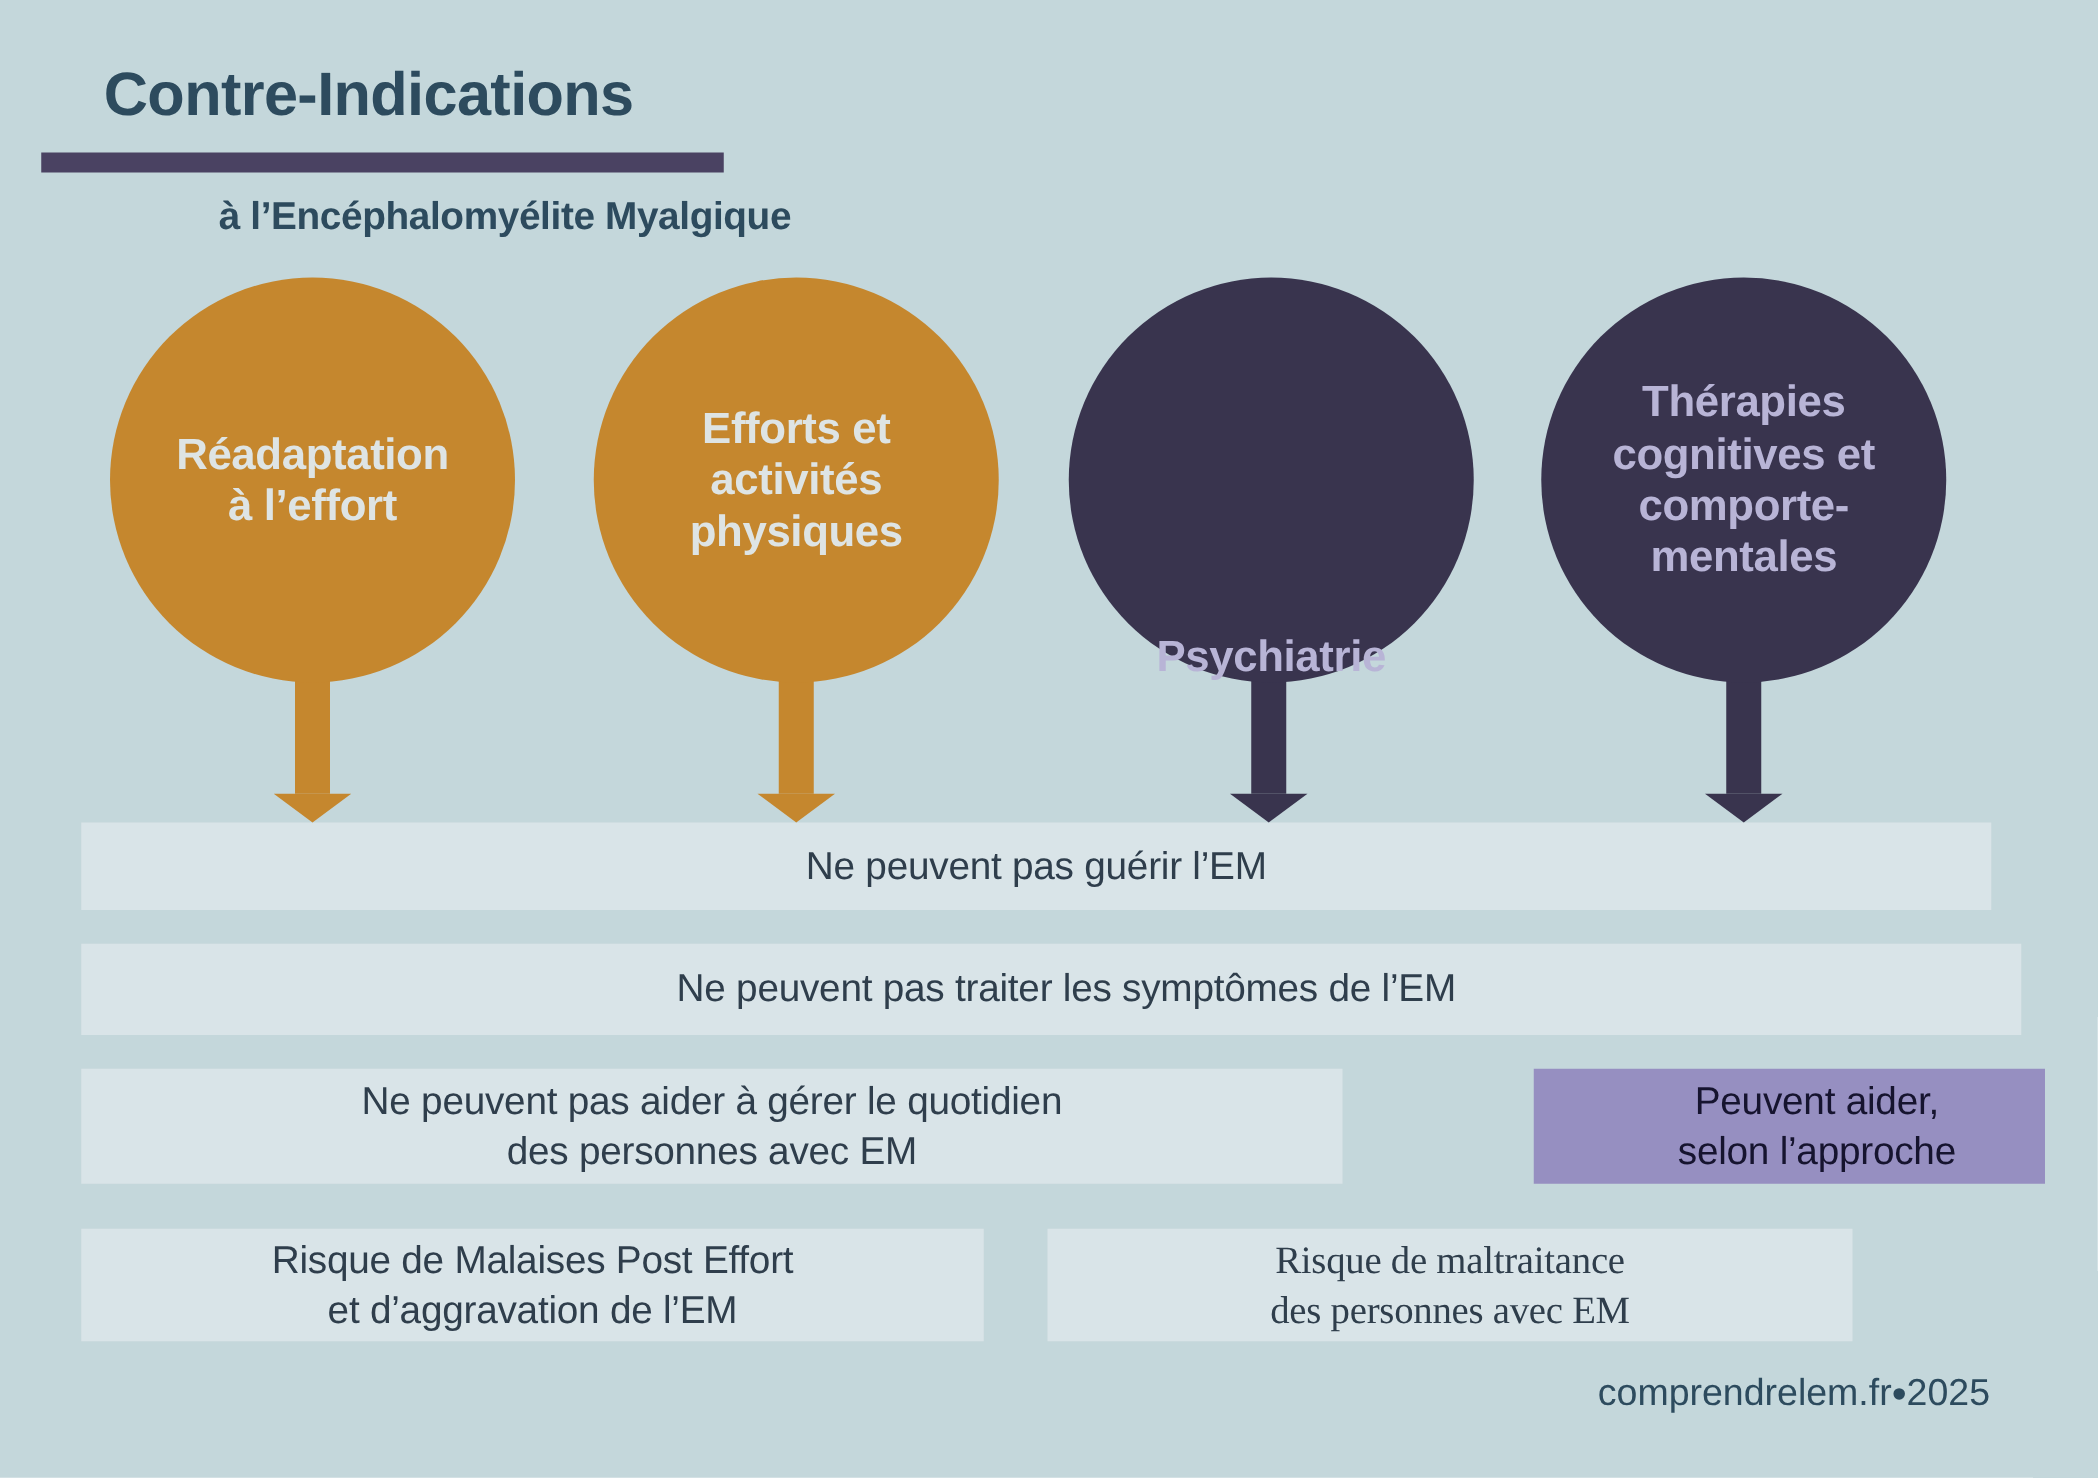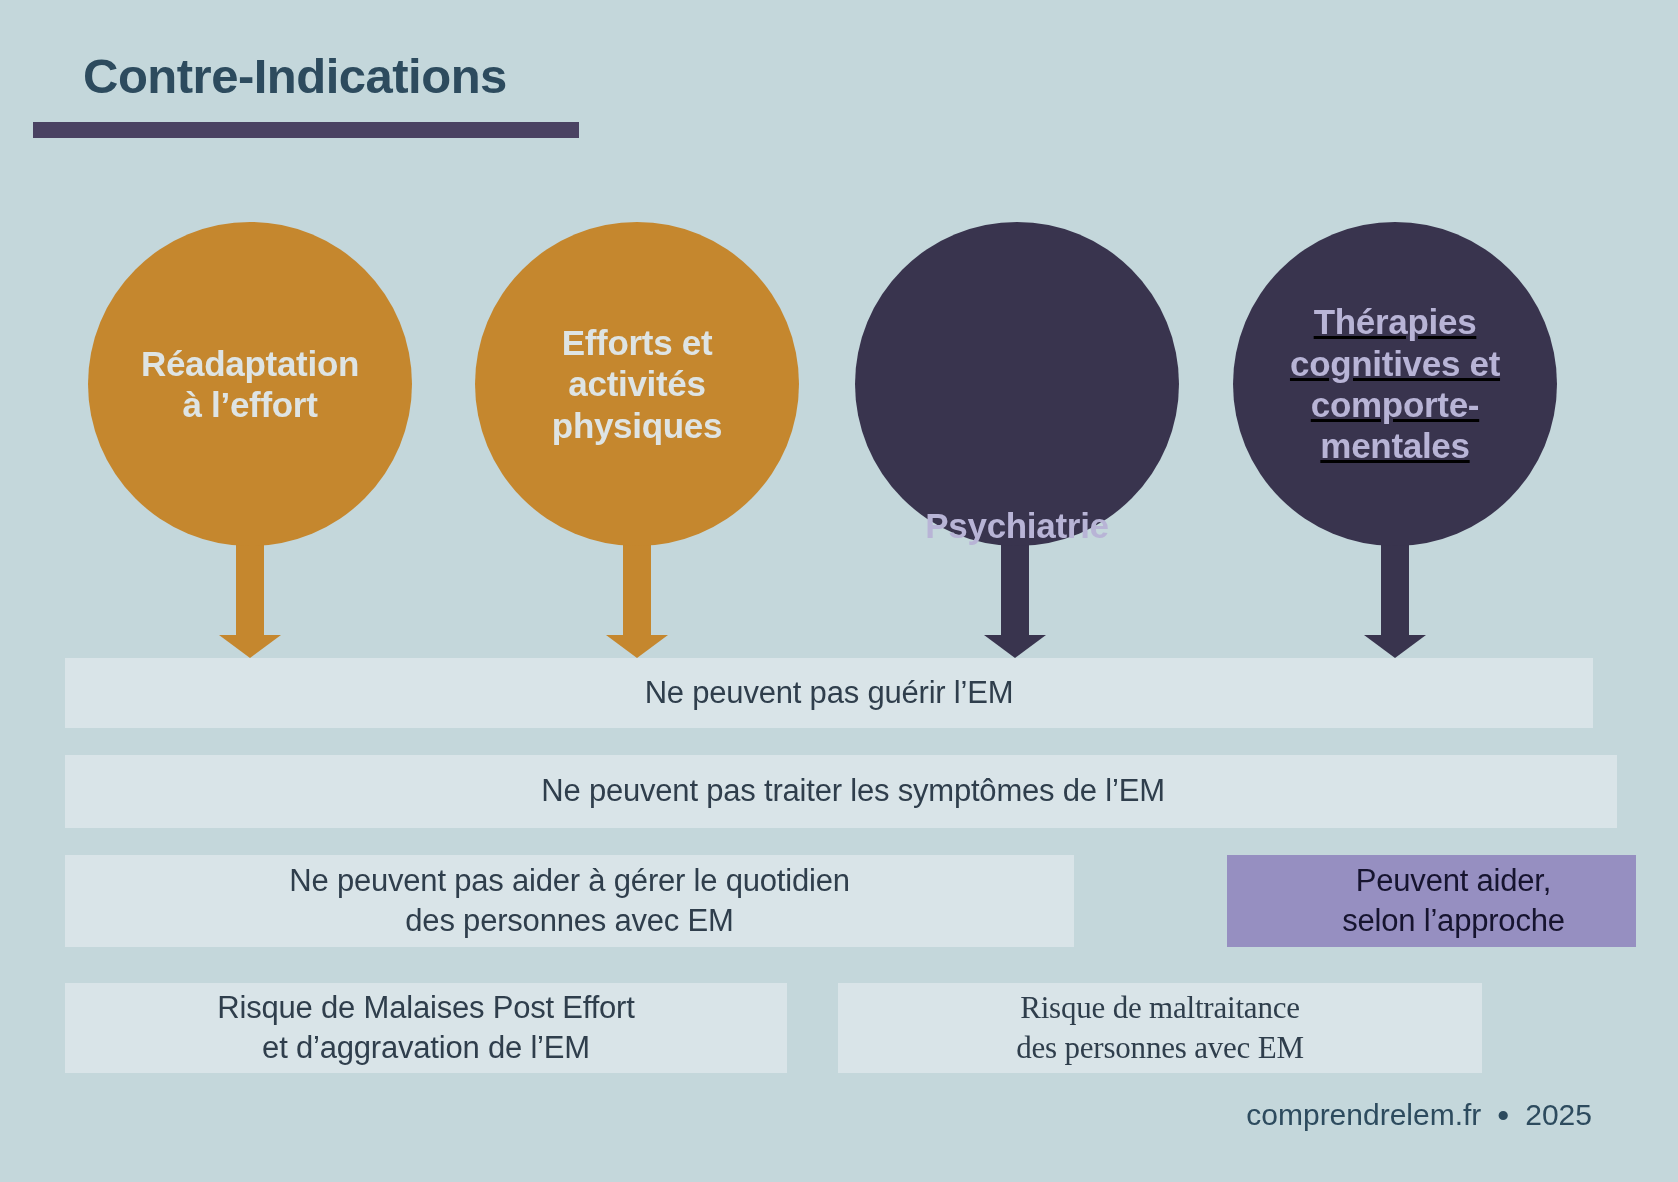--- a/index.html
+++ b/index.html
@@ -37,21 +37,21 @@
     white-space:pre-line;font-weight:bold;
     font-size:35px;line-height:1.18;letter-spacing:-0.3px;
   }
   .circle.orange{background:var(--orange,#c5872e);}
   .circle.orange .label{color:var(--circle-text-light,#dee4e4);}
   .circle.navy{background:var(--navy,#39344e);}
   .circle.navy .label{color:var(--circle-text-lavender,#b8b4d6);}
   .c1{left:88px;}
   .c2{left:475px;}
   .c3{left:855px;align-items:flex-end;}
-  .c4{left:1233px;text-decoration:underline;}
+  .c4{left:1233px;}
   
   .arrow{position:absolute;z-index:1;}
   .arrow .stem{position:absolute;top:0;left:17px;width:28px;height:95px;}
   .arrow .head{
     position:absolute;top:95px;left:0;width:0;height:0;
     border-left:31px solid transparent;
     border-right:31px solid transparent;
     border-top:23px solid transparent;
   }
   .arrow.orange .stem{background:var(--orange,#c5872e);}
@@ -79,33 +79,34 @@
     left:1227px;top:855px;width:365px;height:92px;
     background:var(--purple,#968fc1);
     color:var(--purple-text,#16142f);
     padding-left:44px;
   }
   .bar-bl{left:65px;top:983px;width:722px;height:90px;}
   .bar-br{left:838px;top:983px;width:644px;height:90px;font-family:Liberation Serif, serif;}
   
   .footer{
     position:absolute;top:1098px;right:86px;
-    display:flex;align-items:center;gap:16px;
+    display:flex;align-items:center;
     color:var(--title,#2d4b5e);
     font-size:30px;
   }
   .footer .bullet{font-size:34px;line-height:1;}
 </style>
 </head>
 <body>
 
 <div class="canvas" style="--bg: #c4d7db; --title: #2d4b5e; --underline: #4a4262; --orange: #c5872e; --navy: #39344e; --circle-text-light: #dee4e4; --circle-text-lavender: #b8b4d6; --bar-bg: #d9e4e8; --bar-text: #2f3e4c; --purple: #968fc1; --purple-text: #16142f;">
 
   <h1 class="title">Contre-Indications</h1>
   <div class="title-underline"></div>
+  <h2 class="subtitle">à l’Encéphalomyélite Myalgique</h2>
 
   <div class="circle orange c1">
     <span class="label">Réadaptation
 à l’effort</span>
   </div>
   <div class="circle orange c2">
     <span class="label">Efforts et
 activités
 physiques</span>
   </div>

